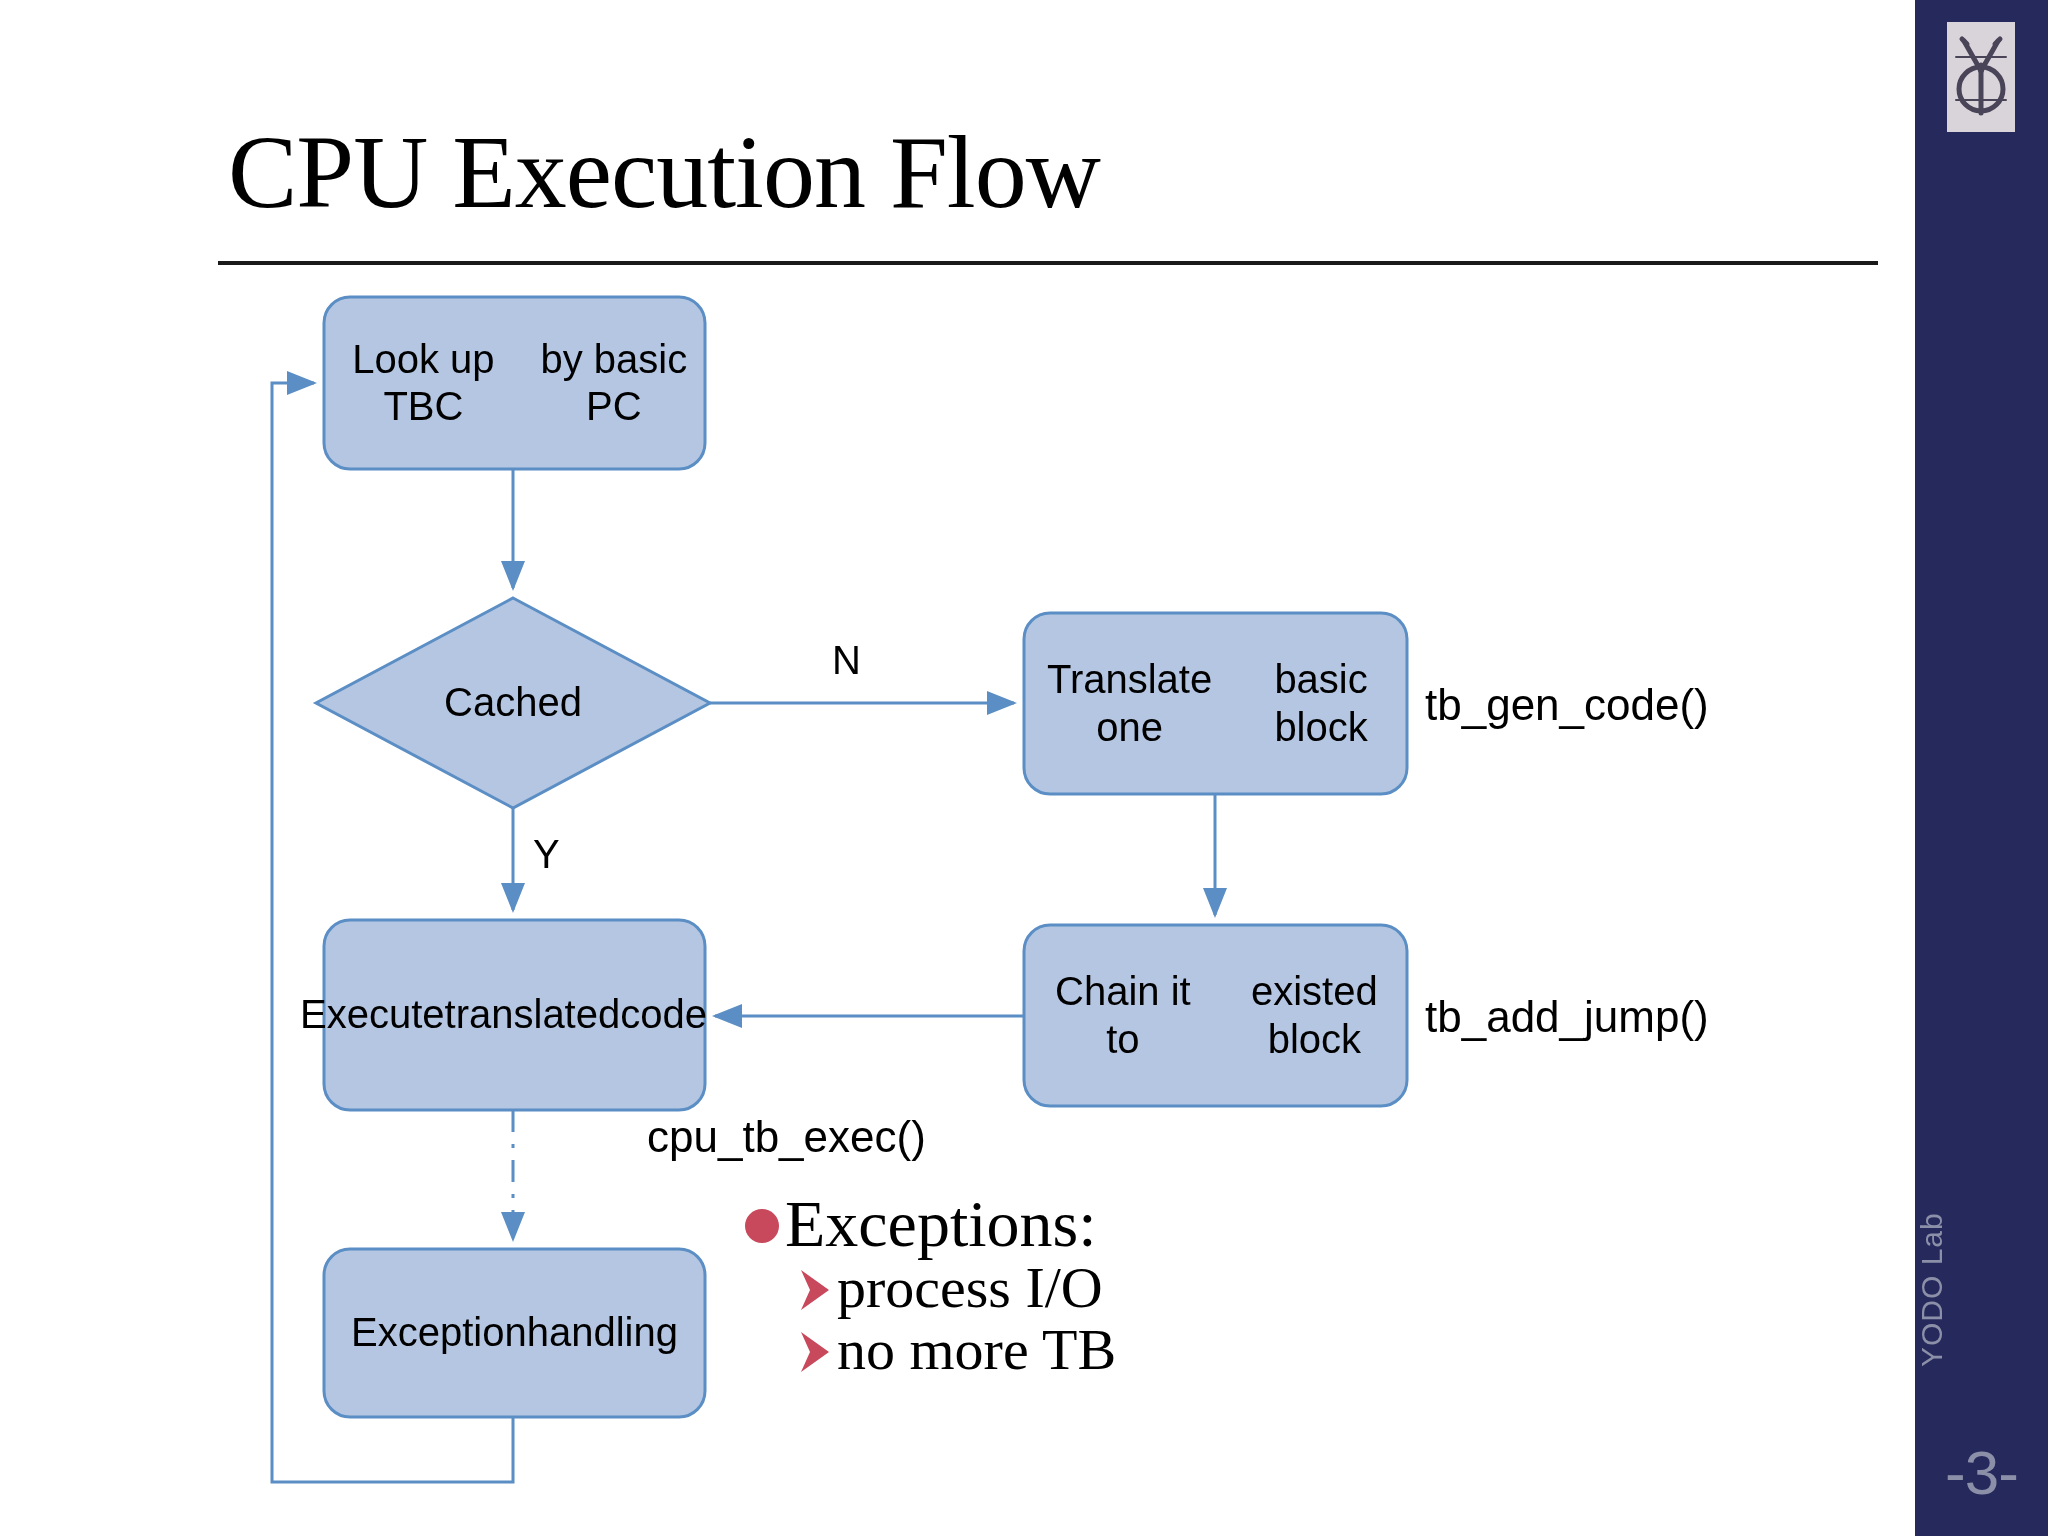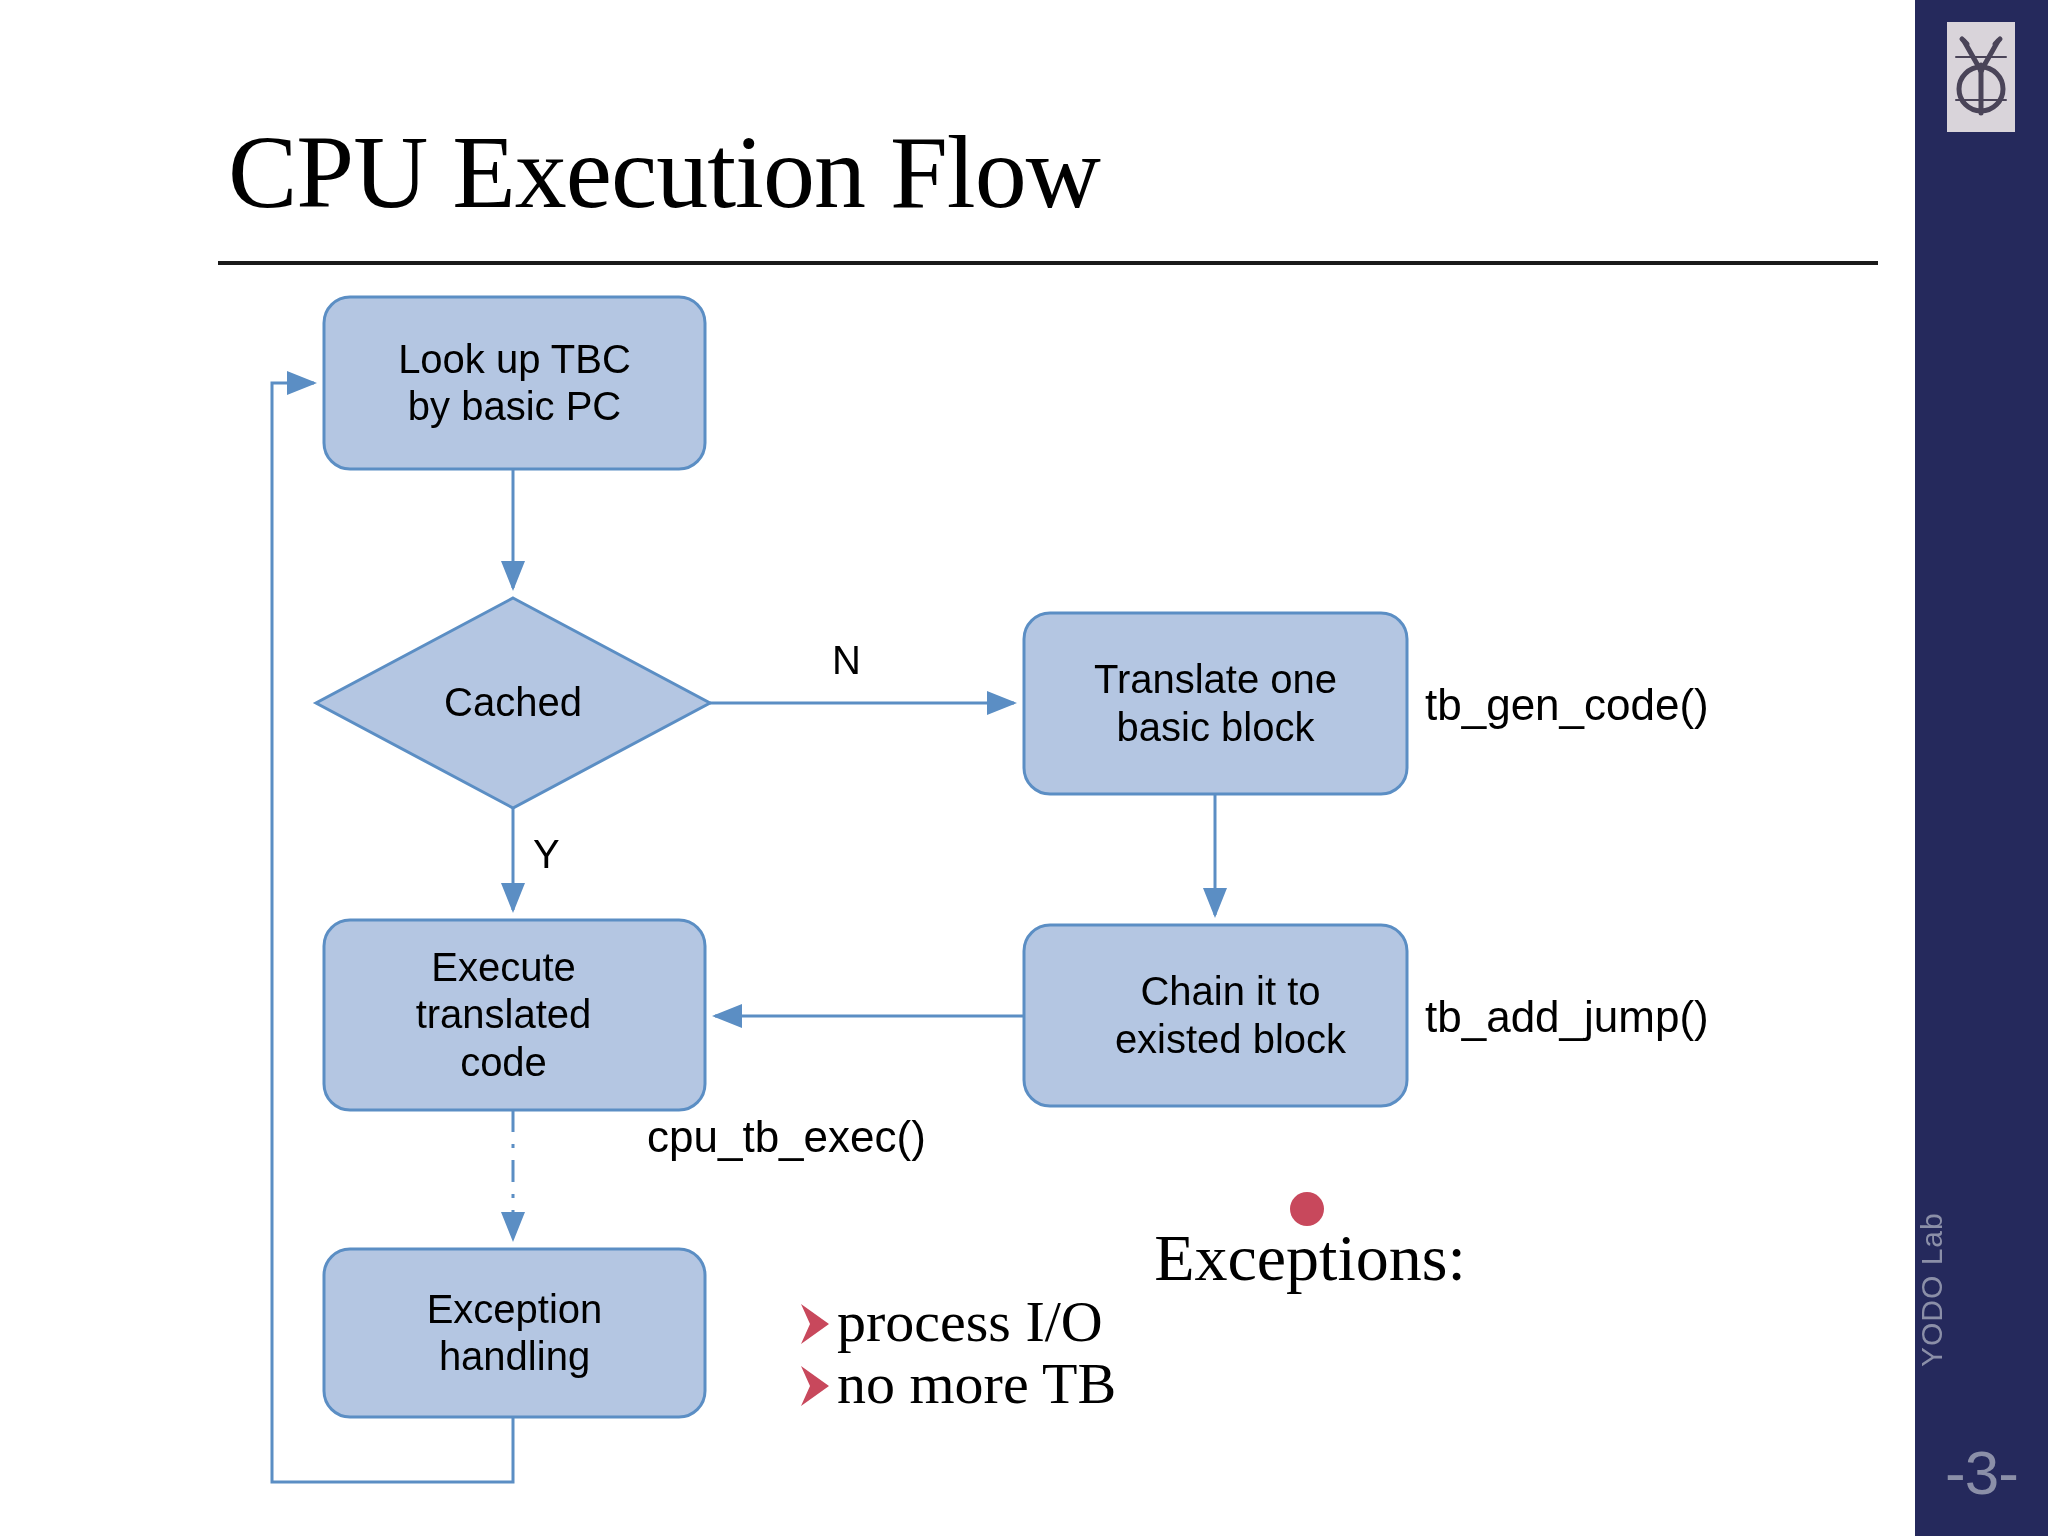--- a/index.html
+++ b/index.html
@@ -64,21 +64,21 @@
     width:1660px; height:4px;
     background:#1a1a1a;
   }
 
   
   #flow { position:absolute; left:0; top:0; width:1915px; height:1536px; }
   #flow svg { position:absolute; left:0; top:0; width:1915px; height:1536px; }
 
   .node-label {
     position:absolute;
-    display:flex; flex-direction:column;
+    display:flex; 
     align-items:center; justify-content:center;
     text-align:center;
     font-family:"Liberation Sans", sans-serif;
     font-size:40px;
     line-height:1.18;
     color:#000000;
     pointer-events:none;
   }
 
   .edge-text {
@@ -101,21 +101,20 @@
     position:absolute;
     left:745px; top:1190px;
     width:1130px;
   }
   #exc-head {
     display:flex; align-items:center;
     font-family:"Liberation Serif", serif;
     font-size:66px;
     color:#000000;
     line-height:1.02;
-    flex-direction:column;
   }
   .exc-dot {
     width:34px; height:34px; border-radius:50%;
     background:#c8485c;
     margin-right:6px; flex:none;
     position:relative; top:2px;
   }
   .exc-item {
     display:flex; align-items:flex-start;
     margin-left:52px;

